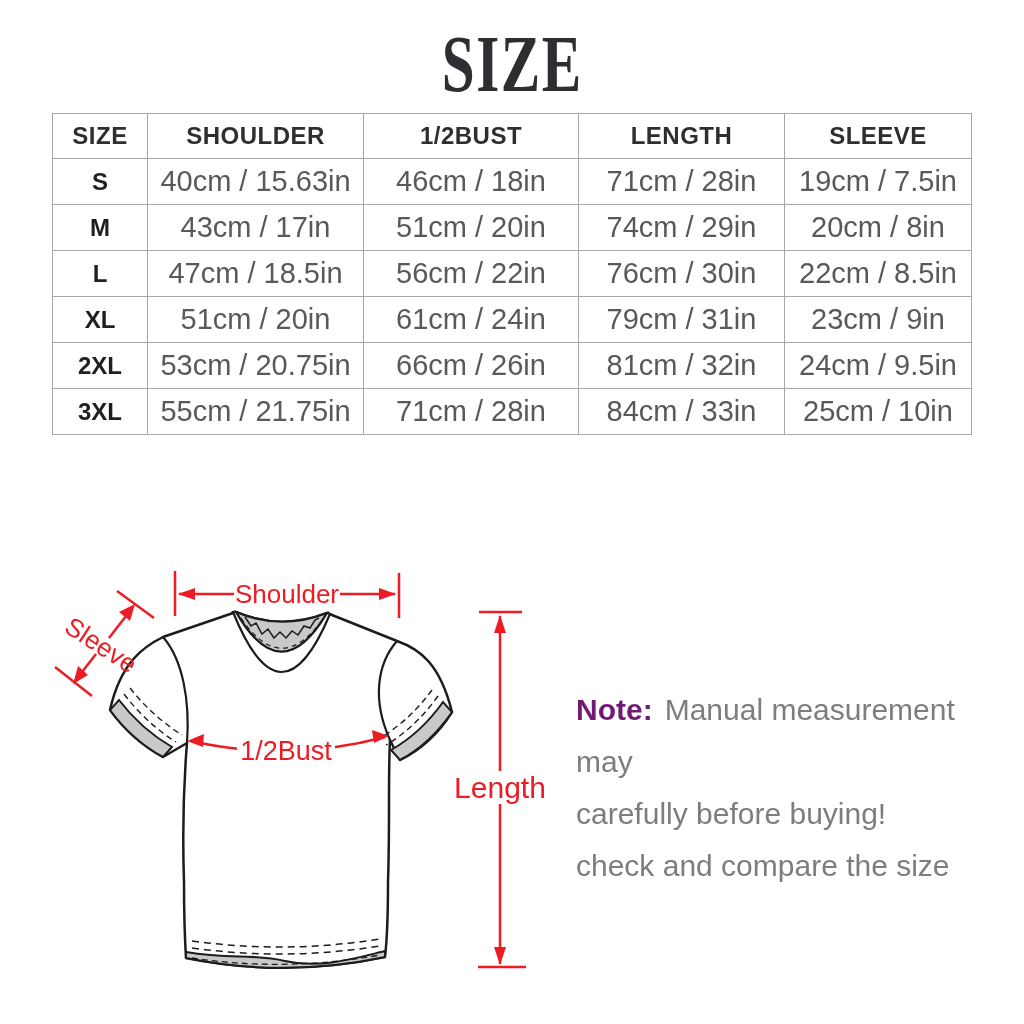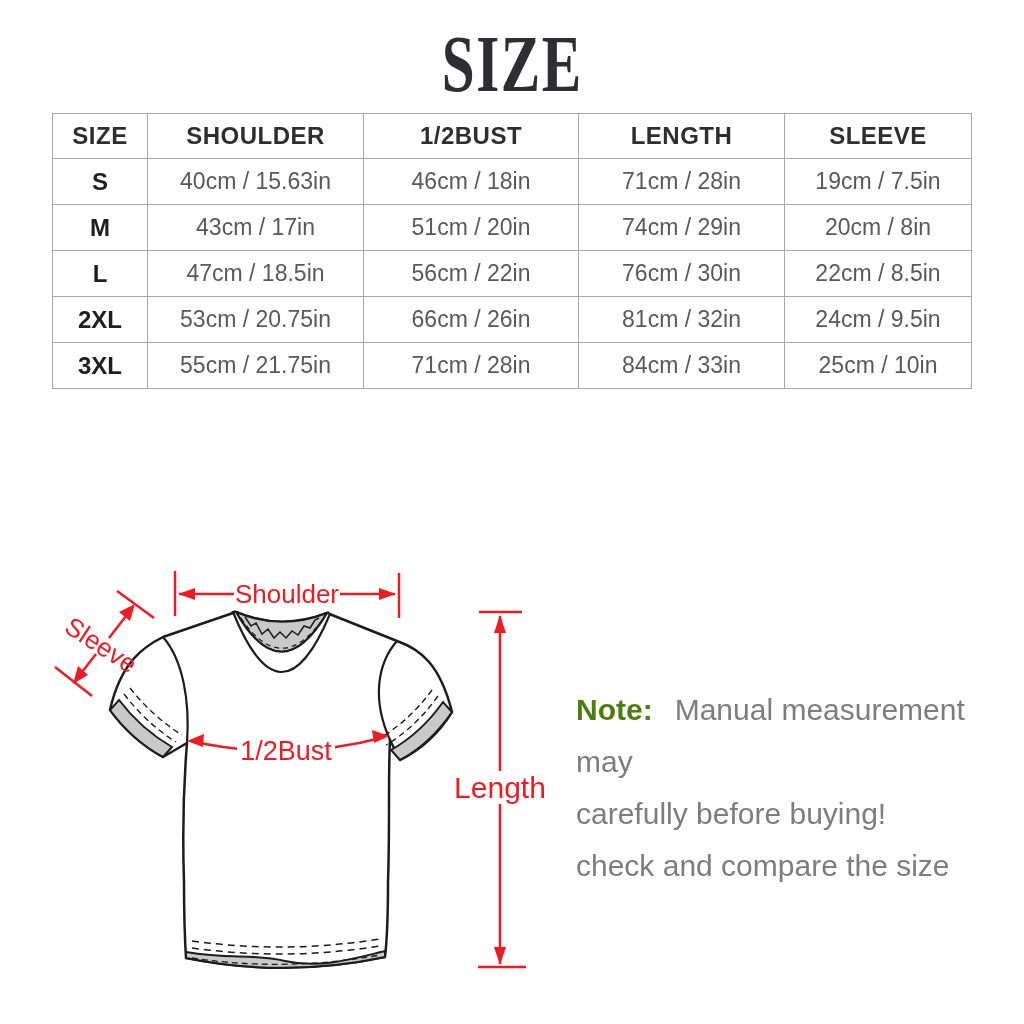--- a/index.html
+++ b/index.html
@@ -9,26 +9,26 @@
   .title-wrap{position:absolute;left:0;top:24px;width:1024px;text-align:center;}
   .title{display:inline-block;font-family:"Liberation Serif","DejaVu Serif",serif;
          font-weight:bold;font-size:80px;line-height:1;color:#2d2d32;letter-spacing:2px;
          transform:scaleX(0.74);transform-origin:center;}
   
   table.size-table{position:absolute;left:52px;top:113px;width:919px;border-collapse:collapse;
         table-layout:fixed;}
   table.size-table td,table.size-table th{border:1px solid #a8a8a8;text-align:center;
         vertical-align:middle;padding:0;}
   table.size-table th{height:44px;font-size:24px;font-weight:bold;color:#2e2e2e;letter-spacing:0.5px;}
-  table.size-table td{height:45px;font-size:23px;color:#595959;}
+  table.size-table td{height:45px;font-size:29px;color:#595959;}
   table.size-table td.size-cell{font-weight:bold;color:#1f1f1f;font-size:24px;}
   
   .note{position:absolute;left:576px;top:684px;width:430px;font-size:30px;line-height:52px;
         color:#7d7d7d;}
-  .note .note-label{font-weight:bold;color:#4d7c0f;margin-right:22px;}
+  .note .note-label{font-weight:bold;color:#701a75;margin-right:12px;}
   
   .diagram{position:absolute;left:0;top:560px;width:560px;height:464px;}
   svg text.red-label{font-family:"Liberation Sans",sans-serif;fill:#ed1c24;}
 </style>
 </head>
 <body>
 
 <div id="canvas">
 
   <div class="title-wrap">
@@ -66,20 +66,27 @@
         <td>51cm / 20in</td>
         <td>74cm / 29in</td>
         <td>20cm / 8in</td>
       </tr>
       <tr>
         <td class="size-cell">L</td>
         <td>47cm / 18.5in</td>
         <td>56cm / 22in</td>
         <td>76cm / 30in</td>
         <td>22cm / 8.5in</td>
+      </tr>
+      <tr>
+        <td class="size-cell">XL</td>
+        <td>51cm / 20in</td>
+        <td>61cm / 24in</td>
+        <td>79cm / 31in</td>
+        <td>23cm / 9in</td>
       </tr>
       <tr>
         <td class="size-cell">2XL</td>
         <td>53cm / 20.75in</td>
         <td>66cm / 26in</td>
         <td>81cm / 32in</td>
         <td>24cm / 9.5in</td>
       </tr>
       <tr>
         <td class="size-cell">3XL</td>

